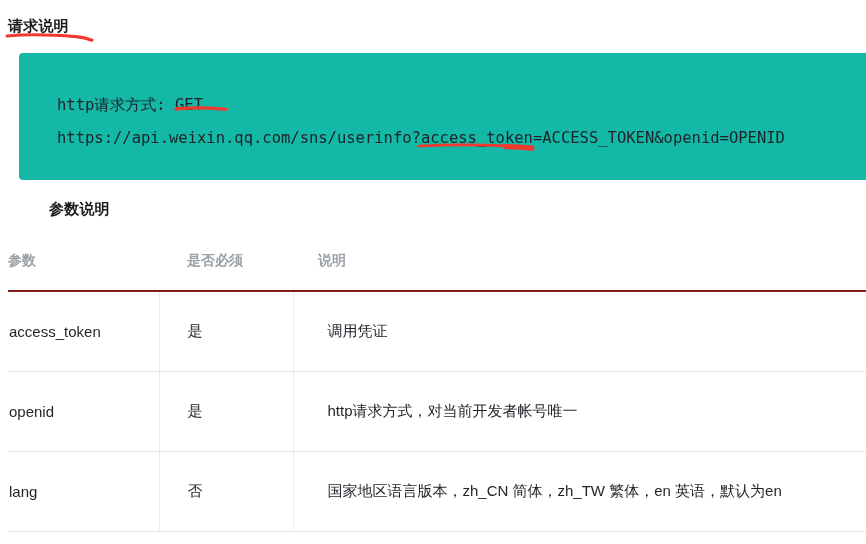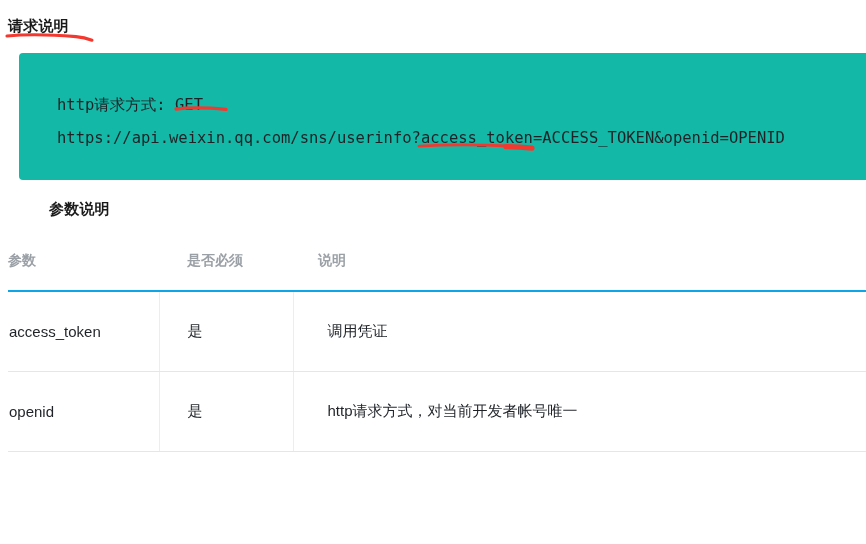--- a/index.html
+++ b/index.html
@@ -82,21 +82,21 @@
   .param-table col.c1 { width: 151px; }
   .param-table col.c2 { width: 134px; }
   .param-table col.c3 { width: 573px; }
 
   .param-table thead th {
     text-align: left;
     font-weight: bold;
     color: #9aa0a6;
     font-size: 14px;
     padding: 0 0 20px 0;
-    border-bottom: 2px solid #0ea5e9;
+    border-bottom: 2px solid #7f1d1d;
     vertical-align: top;
   }
   .param-table thead th.th-required { padding-left: 28px; margin-top: 23px; }
   .param-table thead th.th-desc     { padding-left: 25px; }
 
   .param-table tbody td {
     border-bottom: 1px solid #e6e6e6;
     border-right: 1px solid #ededed;
     height: 79px;
     padding: 0;
@@ -160,16 +160,21 @@
       <tr>
         <td class="td-name">access_token</td>
         <td class="td-required">是</td>
         <td class="td-desc">调用凭证</td>
       </tr>
       <tr>
         <td class="td-name">openid</td>
         <td class="td-required">是</td>
         <td class="td-desc">http请求方式，对当前开发者帐号唯一</td>
       </tr>
+      <tr>
+        <td class="td-name">lang</td>
+        <td class="td-required">否</td>
+        <td class="td-desc">国家地区语言版本，zh_CN 简体，zh_TW 繁体，en 英语，默认为en</td>
+      </tr>
     </tbody>
   </table>
 
 </div>
 
 </body></html>

